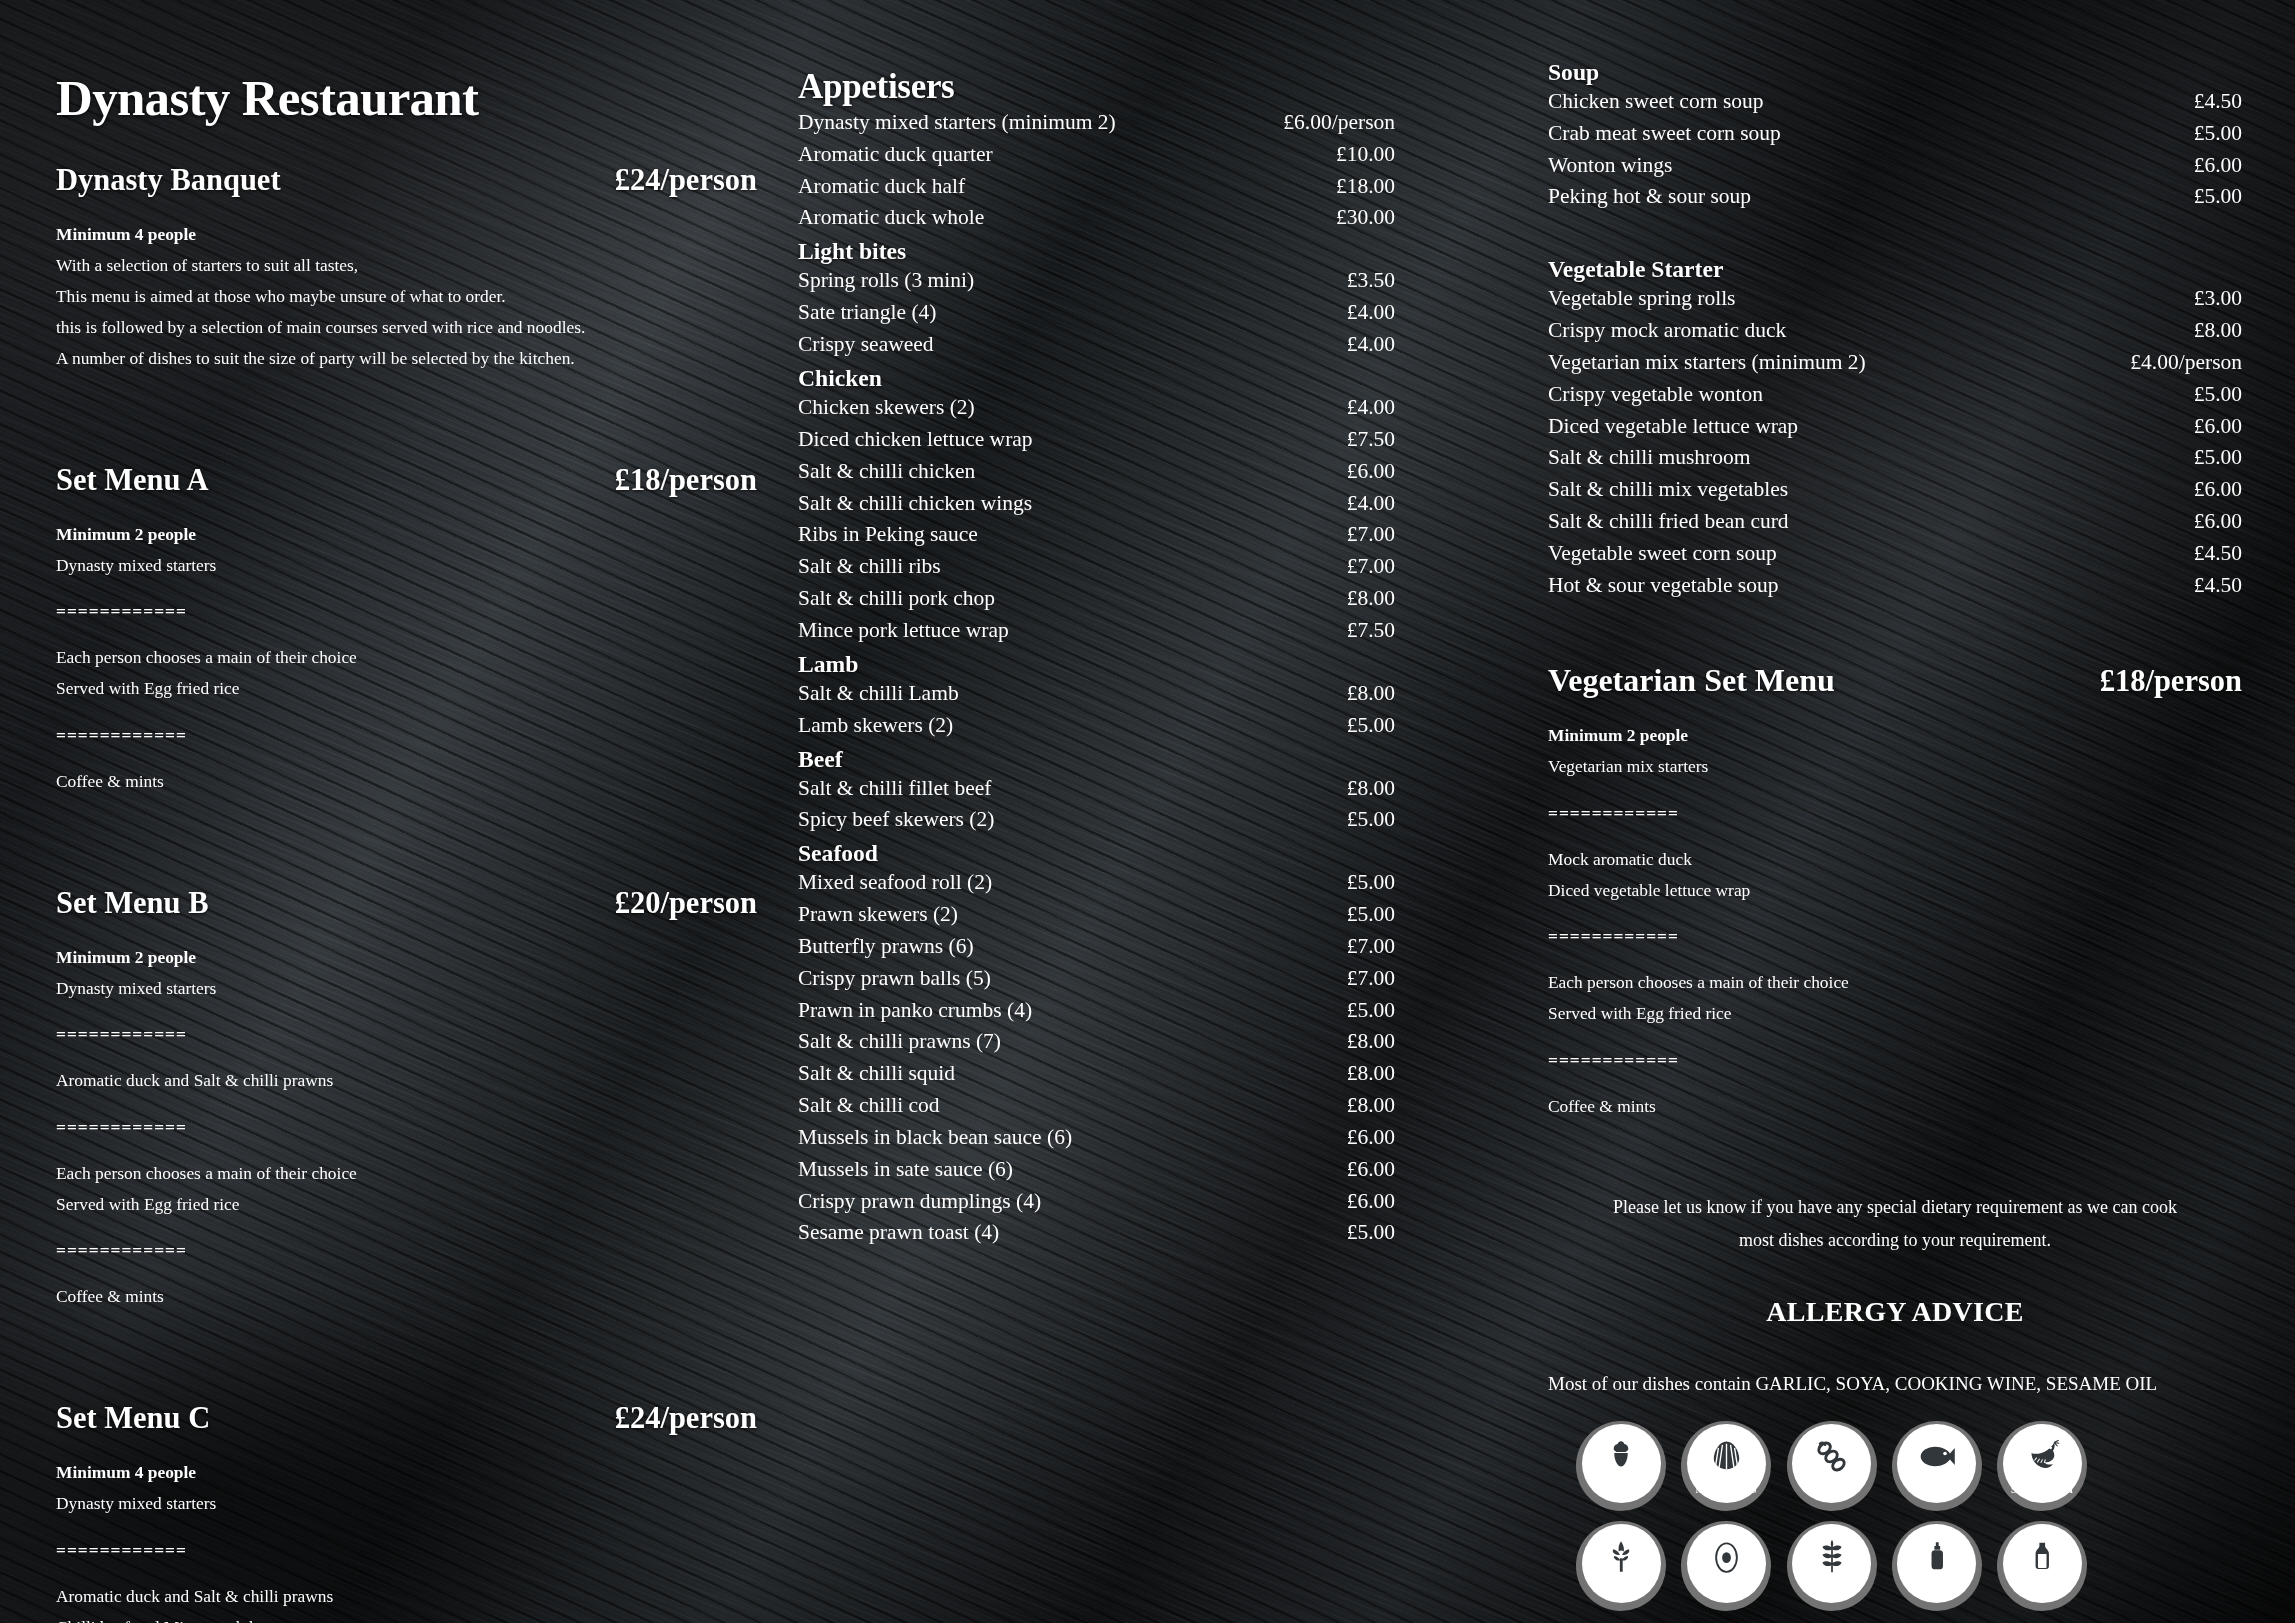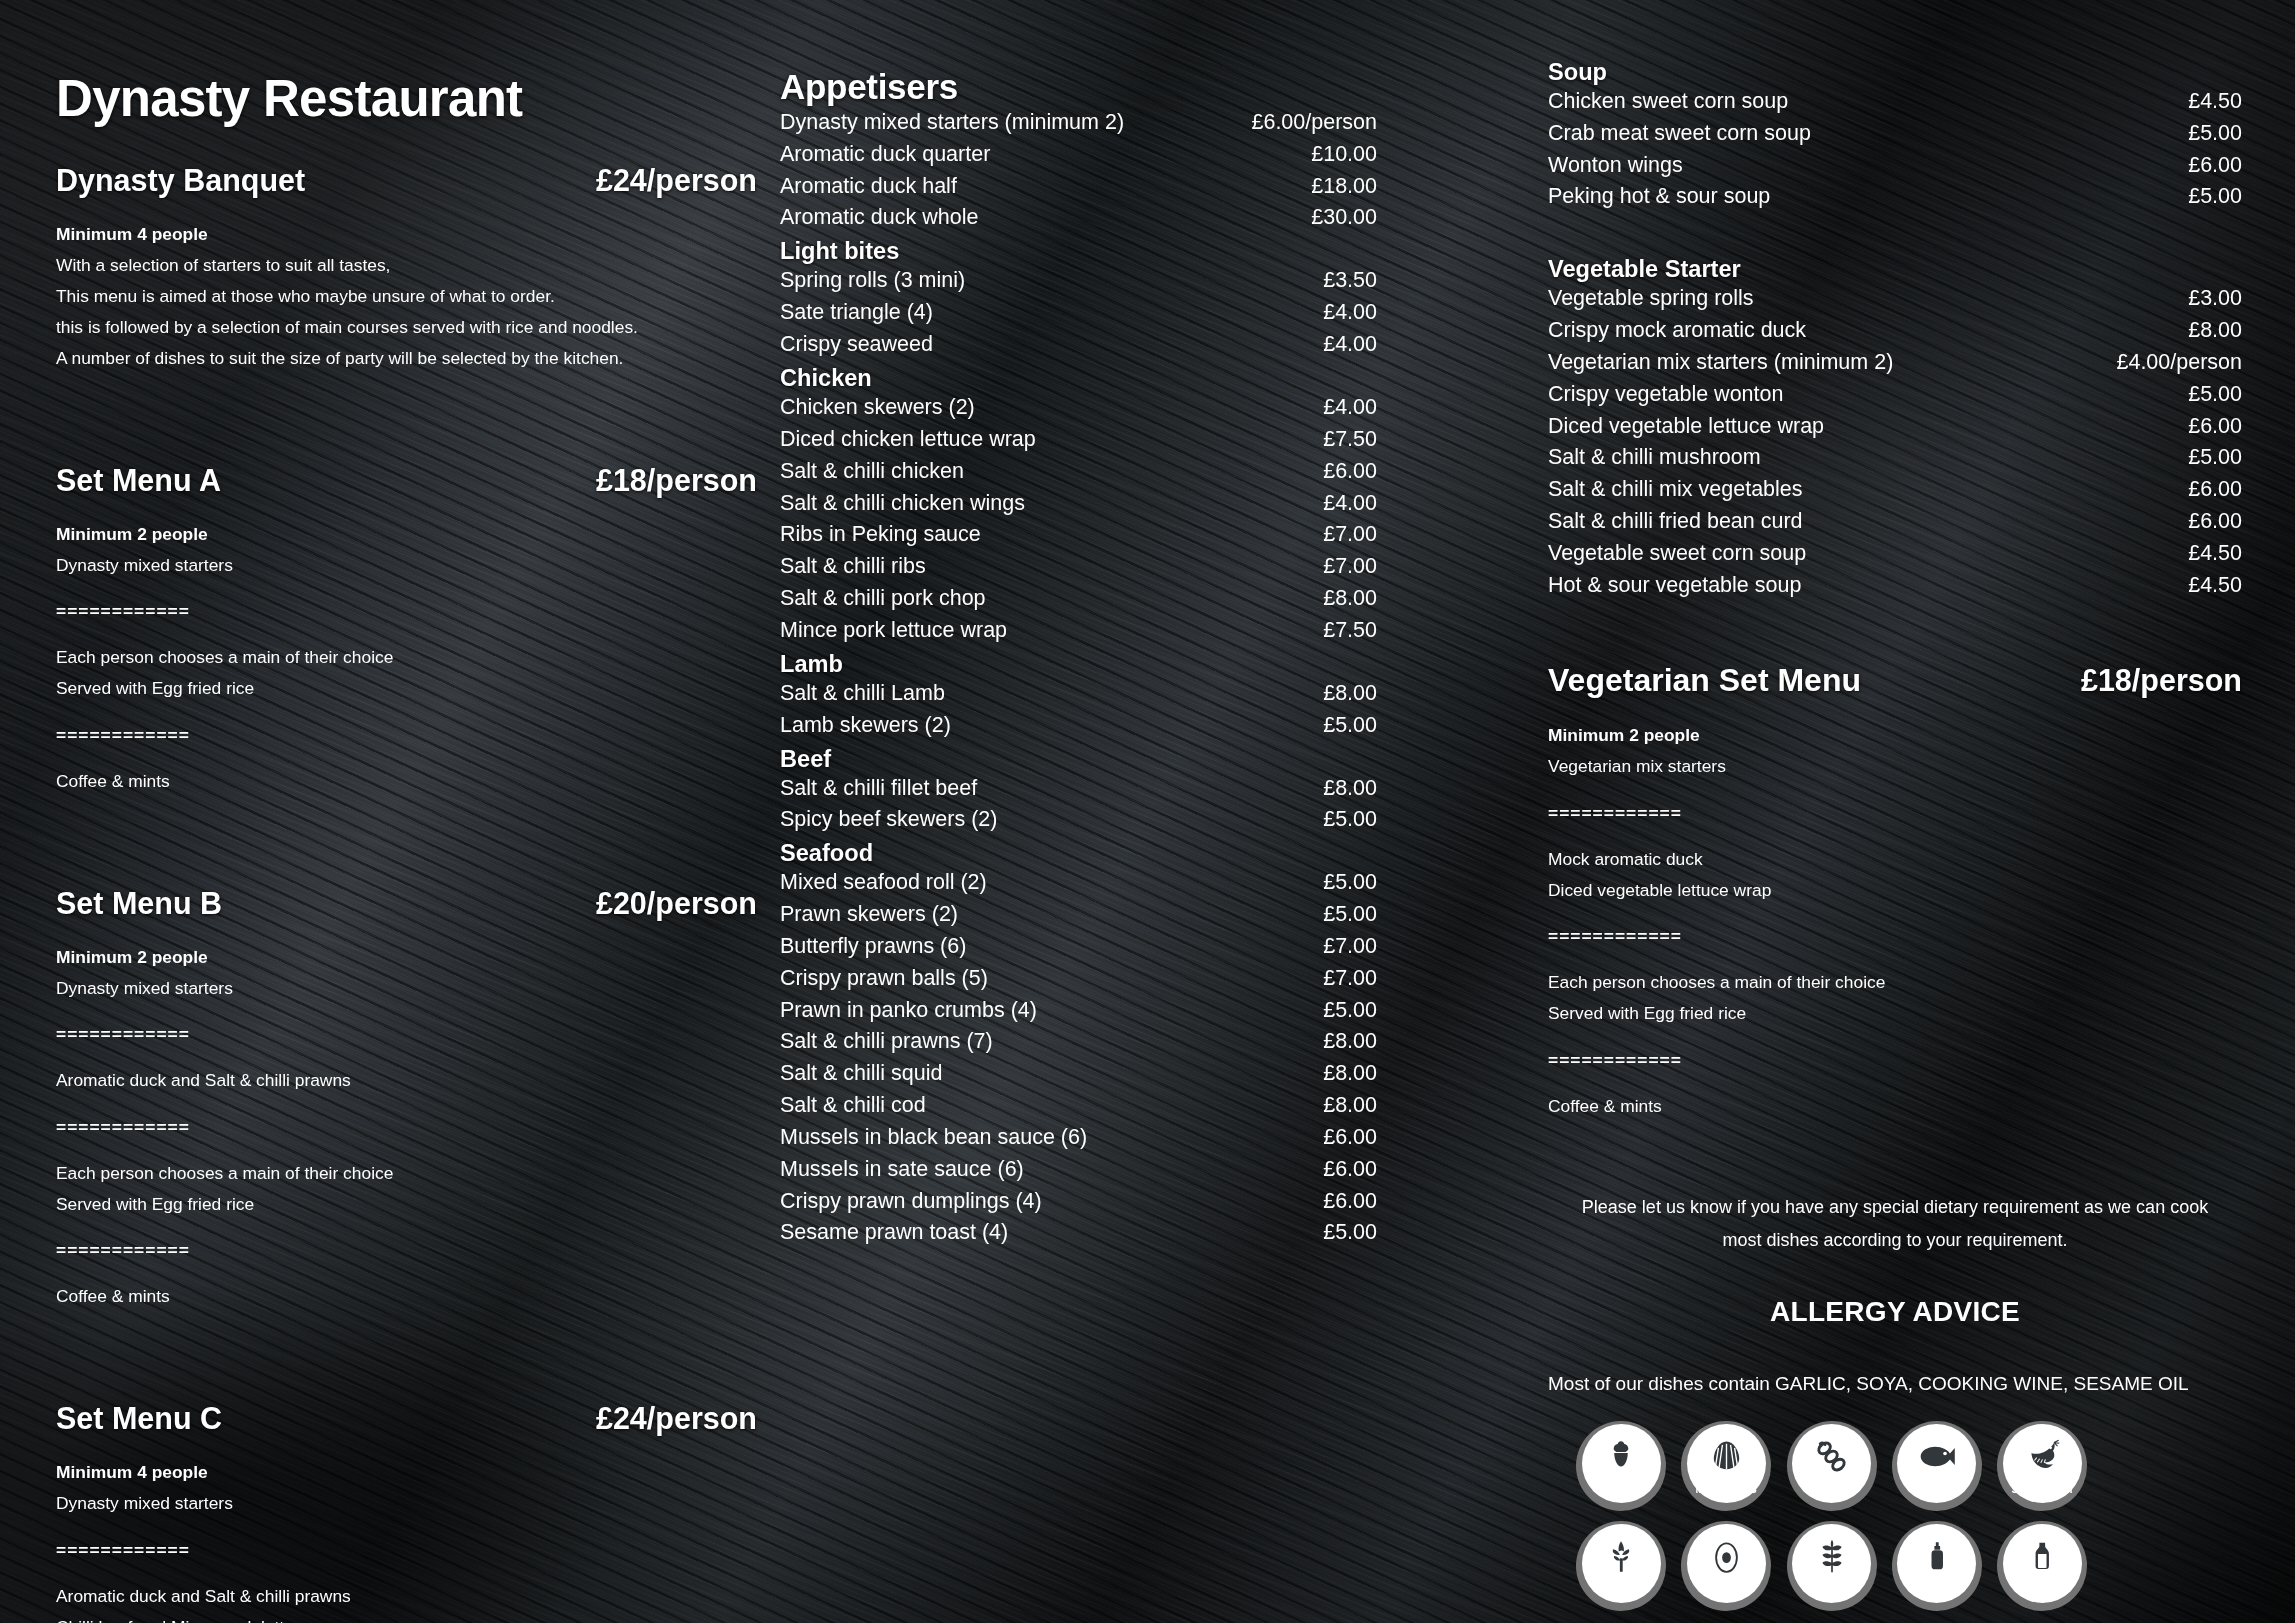--- a/index.html
+++ b/index.html
@@ -31,25 +31,25 @@
       radial-gradient(ellipse 833px 347px at 78% 30%, rgba(255,255,255,.035), rgba(0,0,0,0) 70%),
       radial-gradient(ellipse 1111px 486px at 40% 72%, rgba(255,255,255,.028), rgba(0,0,0,0) 72%),
       radial-gradient(ellipse 764px 292px at 90% 88%, rgba(255,255,255,.022), rgba(0,0,0,0) 70%),
       radial-gradient(ellipse 625px 292px at 8% 92%, rgba(0,0,0,.55), rgba(0,0,0,0) 72%);
   }
   #vignette{
     position:absolute; inset:0; z-index:1; pointer-events:none;
     background:radial-gradient(ellipse 1666px 1180px at 50% 48%, rgba(0,0,0,0) 52%, rgba(0,0,0,.55) 100%);
   }
 
-  #page{ position:relative; z-index:2; width:2295px; height:1524px; }
+  #page{ position:relative; z-index:2; width:2295px; height:1524px;font-family:Liberation Serif, serif; }
 
   .col{ position:absolute; top:0; }
   #col-left   { left:56px;   width:701px; }
-  #col-mid    { left:780px; width:597px;  }
+  #col-mid    { left:798px; width:597px;  }
   #col-right  { left:1548px; width:694px; }
 
   
   .brand{
     font-size:51px; font-weight:700; letter-spacing:-0.7px;
     margin-top:73px; line-height:1;
     text-shadow:0 1.4px 4.2px rgba(0,0,0,.85);
   }
   .menu-head{
     display:flex; justify-content:space-between; align-items:baseline;

